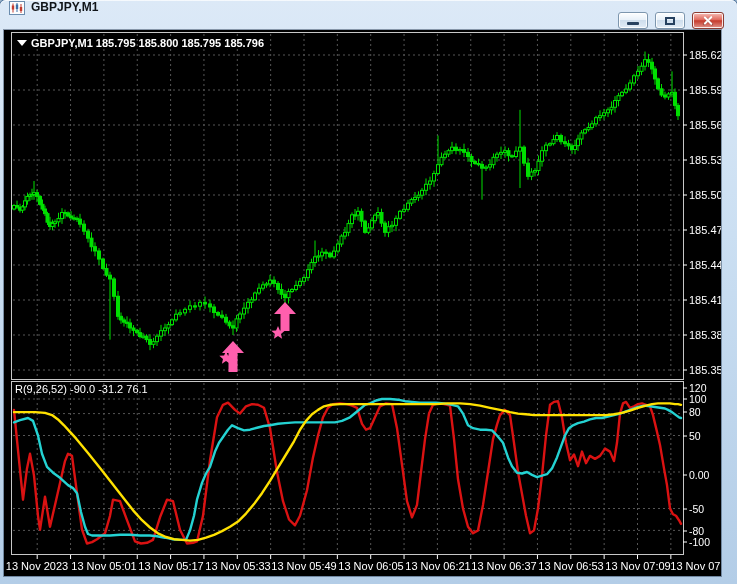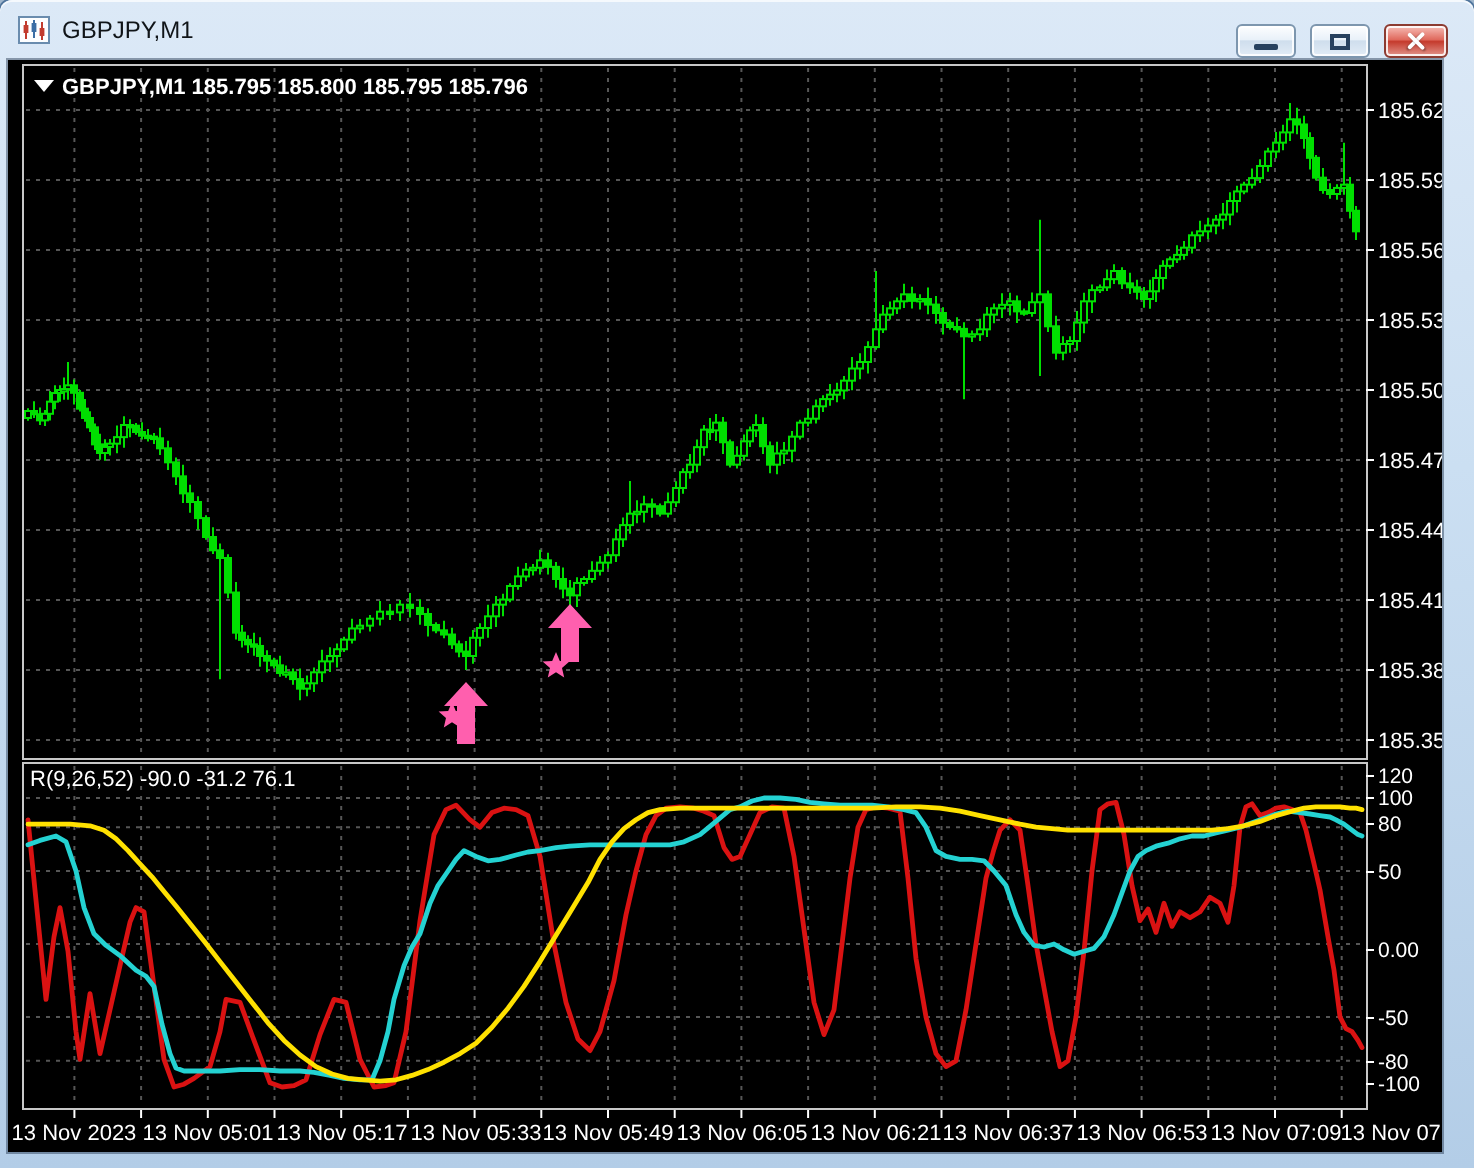--- a/index.html
+++ b/index.html
@@ -7,22 +7,23 @@
   .window{
     position:relative;width:737px;height:584px;
     border-radius:6px 6px 0 0;
     background:linear-gradient(180deg,#dce9f7 0%,#cbdff2 40%,#b3cde7 100%);
     box-shadow:inset 0 1px 0 rgba(255,255,255,.7), 0 0 0 1px #4f749c;
     font-family:"Liberation Sans",sans-serif;
     overflow:hidden;
   }
   .titlebar{
     position:absolute;left:0;top:0;right:0;height:30px;
-    display:flex;align-items:center;padding-left:9px;
+    display:flex;padding-left:9px;
     border-radius:6px 6px 0 0;
+    font-weight:bold;
   }
   .win-icon{display:inline-block;width:16px;height:16px;}
   .title{margin-left:6px;font-size:12px;color:#101418;}
   .btns{position:absolute;right:13px;top:12px;display:flex;gap:7px;}
   .btn{
     width:30px;height:17px;border:1px solid #7d96ae;border-radius:3px;
     display:flex;align-items:center;justify-content:center;
     background:linear-gradient(180deg,#fdfeff 0%,#e9f1f9 45%,#cfdeed 50%,#e2ecf6 100%);
     box-shadow:inset 0 0 0 1px rgba(255,255,255,.85);
     cursor:default;position:relative;

